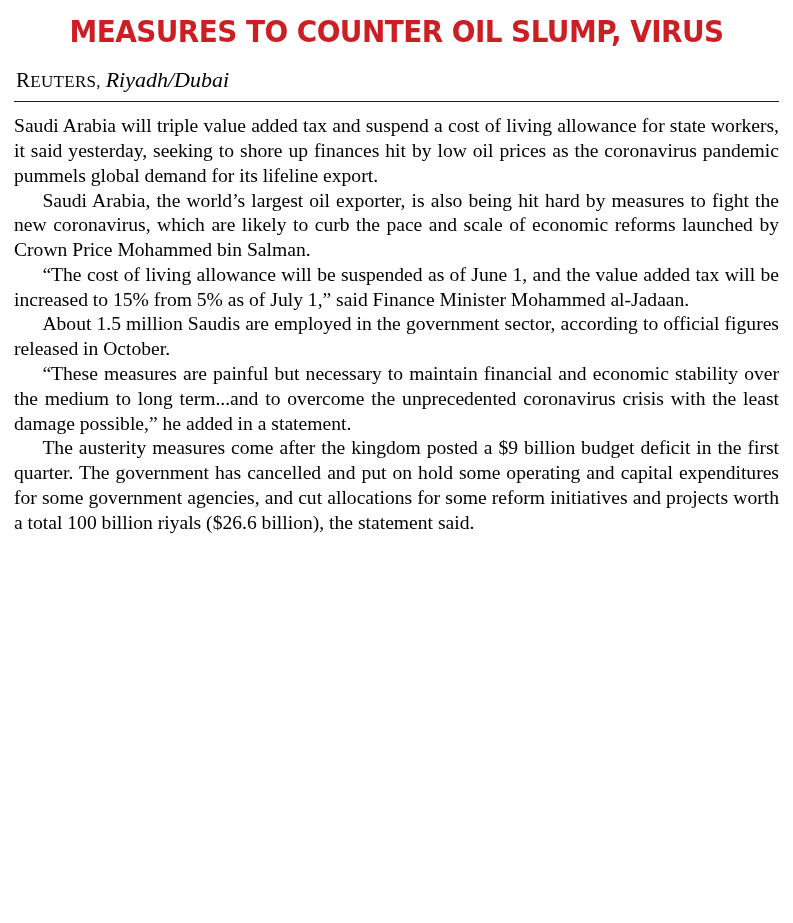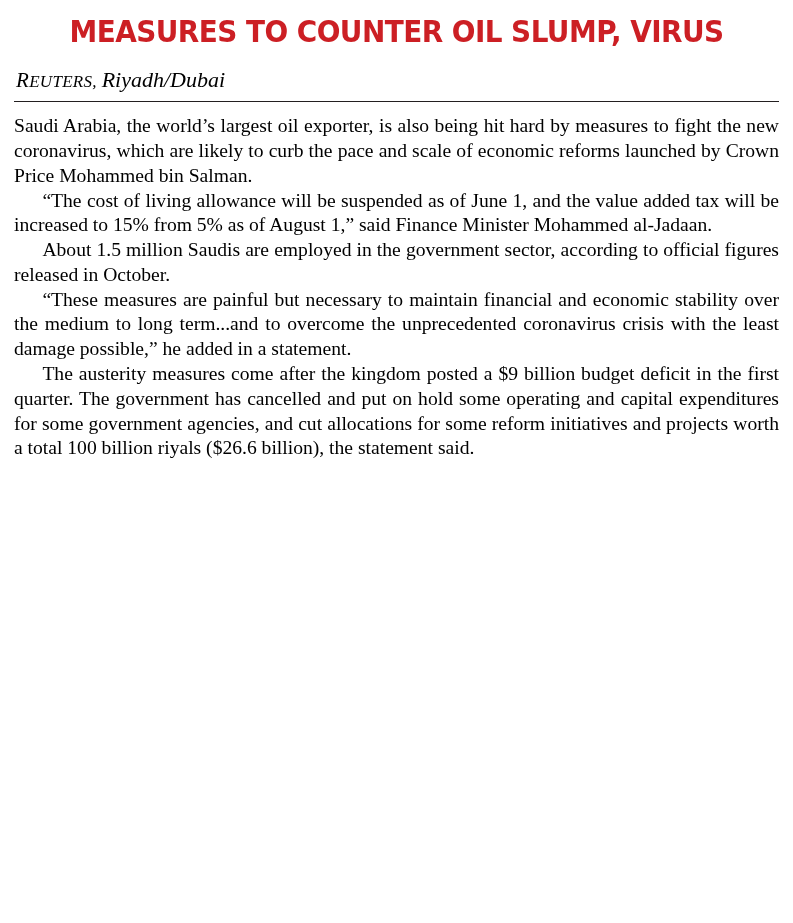--- a/index.html
+++ b/index.html
@@ -48,21 +48,20 @@
     margin: 22px 0 0 2px;
     font-size: 19px;
     line-height: 1;
     white-space: nowrap;
   }
   .byline .agency {
     font-variant: small-caps;
     text-transform: uppercase;
     letter-spacing: 0.3px;
     font-size: 17px;
-    font-style: italic;
   }
   .byline .agency .first-letter {
     font-size: 21px;
   }
   .byline .dateline {
     font-style: italic;
     font-size: 22px;
   }
   .rule {
     border: 0;
@@ -95,20 +94,21 @@
 
 
   <div class="byline">
     <span class="agency"><span class="first-letter">R</span><span>euters,</span></span>
     <span class="dateline">Riyadh/Dubai</span>
   </div>
 
   <hr class="rule">
 
   <div class="body-copy">
+    <p>Saudi Arabia will triple value added tax and suspend a cost of living allowance for state workers, it said yesterday, seeking to shore up finances hit by low oil prices as the coronavirus pandemic pummels global demand for its lifeline export.</p>
     <p>Saudi Arabia, the world’s largest oil exporter, is also being hit hard by measures to fight the new coronavirus, which are likely to curb the pace and scale of economic reforms launched by Crown Price Mohammed bin Salman.</p>
-    <p>“The cost of living allowance will be suspended as of June 1, and the value added tax will be increased to 15% from 5% as of August 1,” said Finance Minister Mohammed al-Jadaan.</p>
+    <p>“The cost of living allowance will be suspended as of June 1, and the value added tax will be increased to 15% from 5% as of July 1,” said Finance Minister Mohammed al-Jadaan.</p>
     <p>About 1.5 million Saudis are employed in the government sector, according to official figures released in October.</p>
     <p>“These measures are painful but necessary to maintain financial and economic stability over the medium to long term...and to overcome the unprecedented coronavirus crisis with the least damage possible,” he added in a statement.</p>
     <p>The austerity measures come after the kingdom posted a $9 billion budget deficit in the first quarter. The government has cancelled and put on hold some operating and capital expenditures for some government agencies, and cut allocations for some reform initiatives and projects worth a total 100 billion riyals ($26.6 billion), the statement said.</p>
   </div>
 
 </div>
 
 </body></html>

